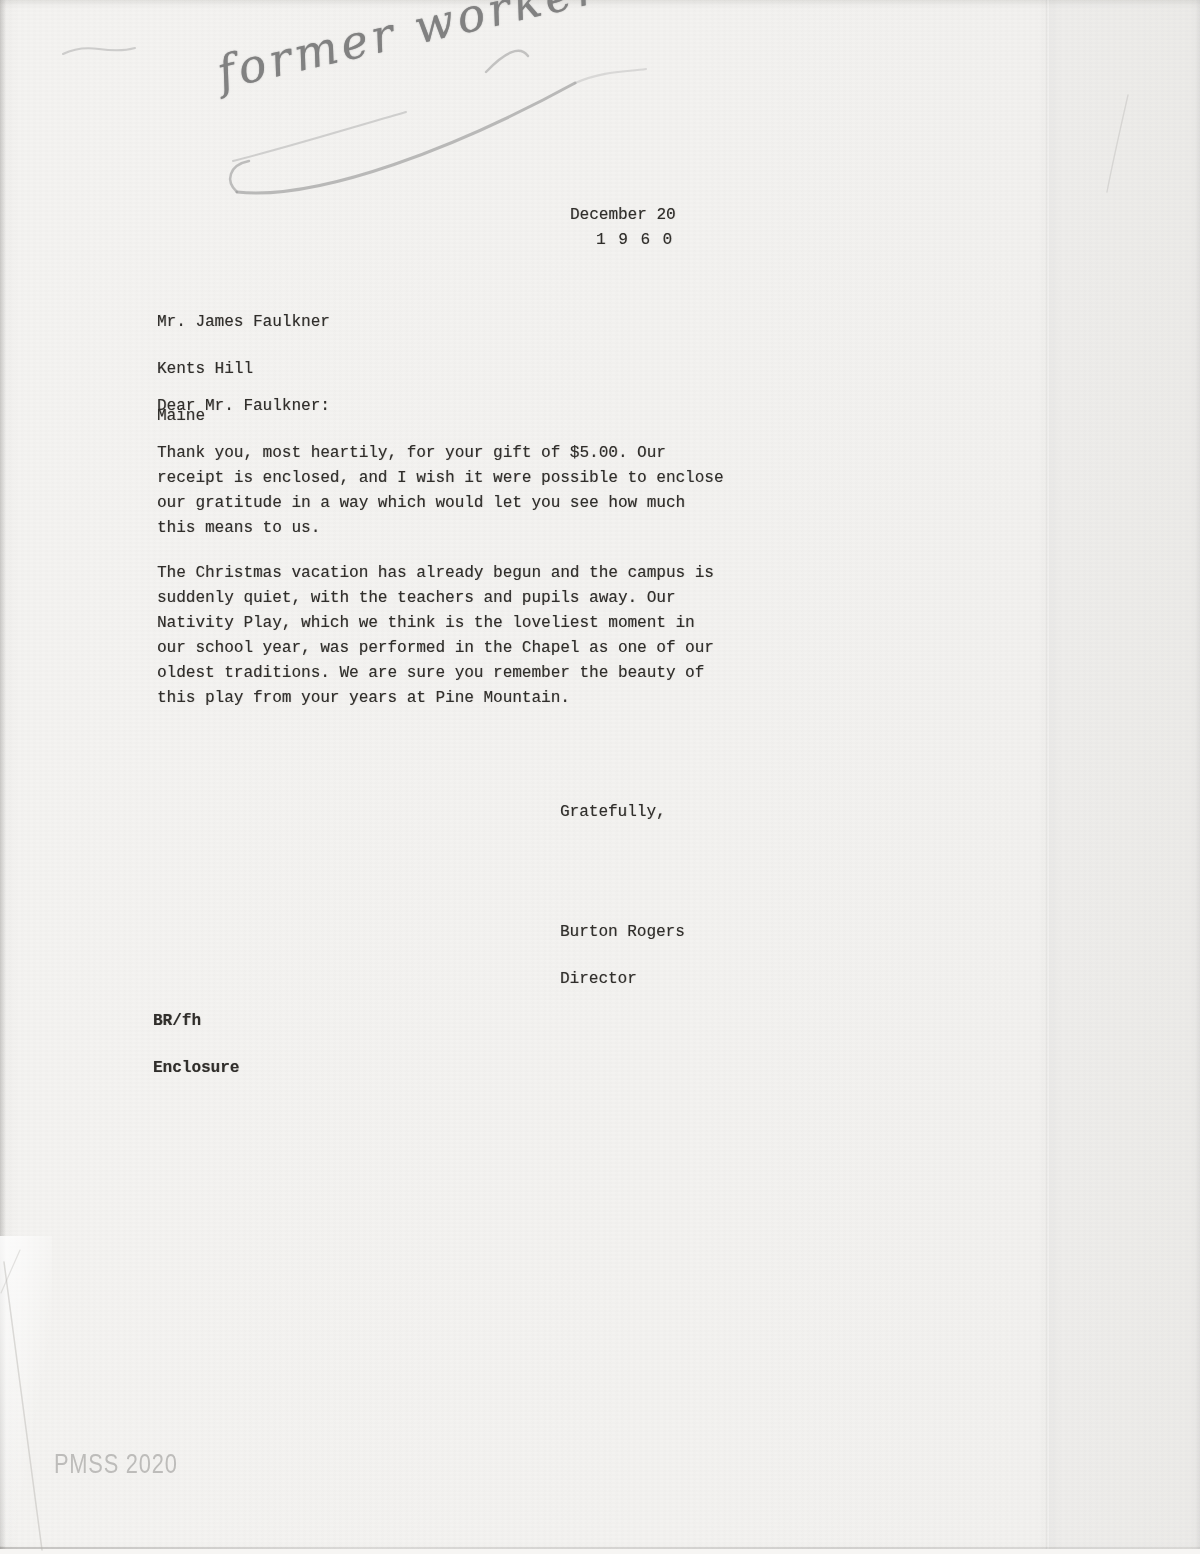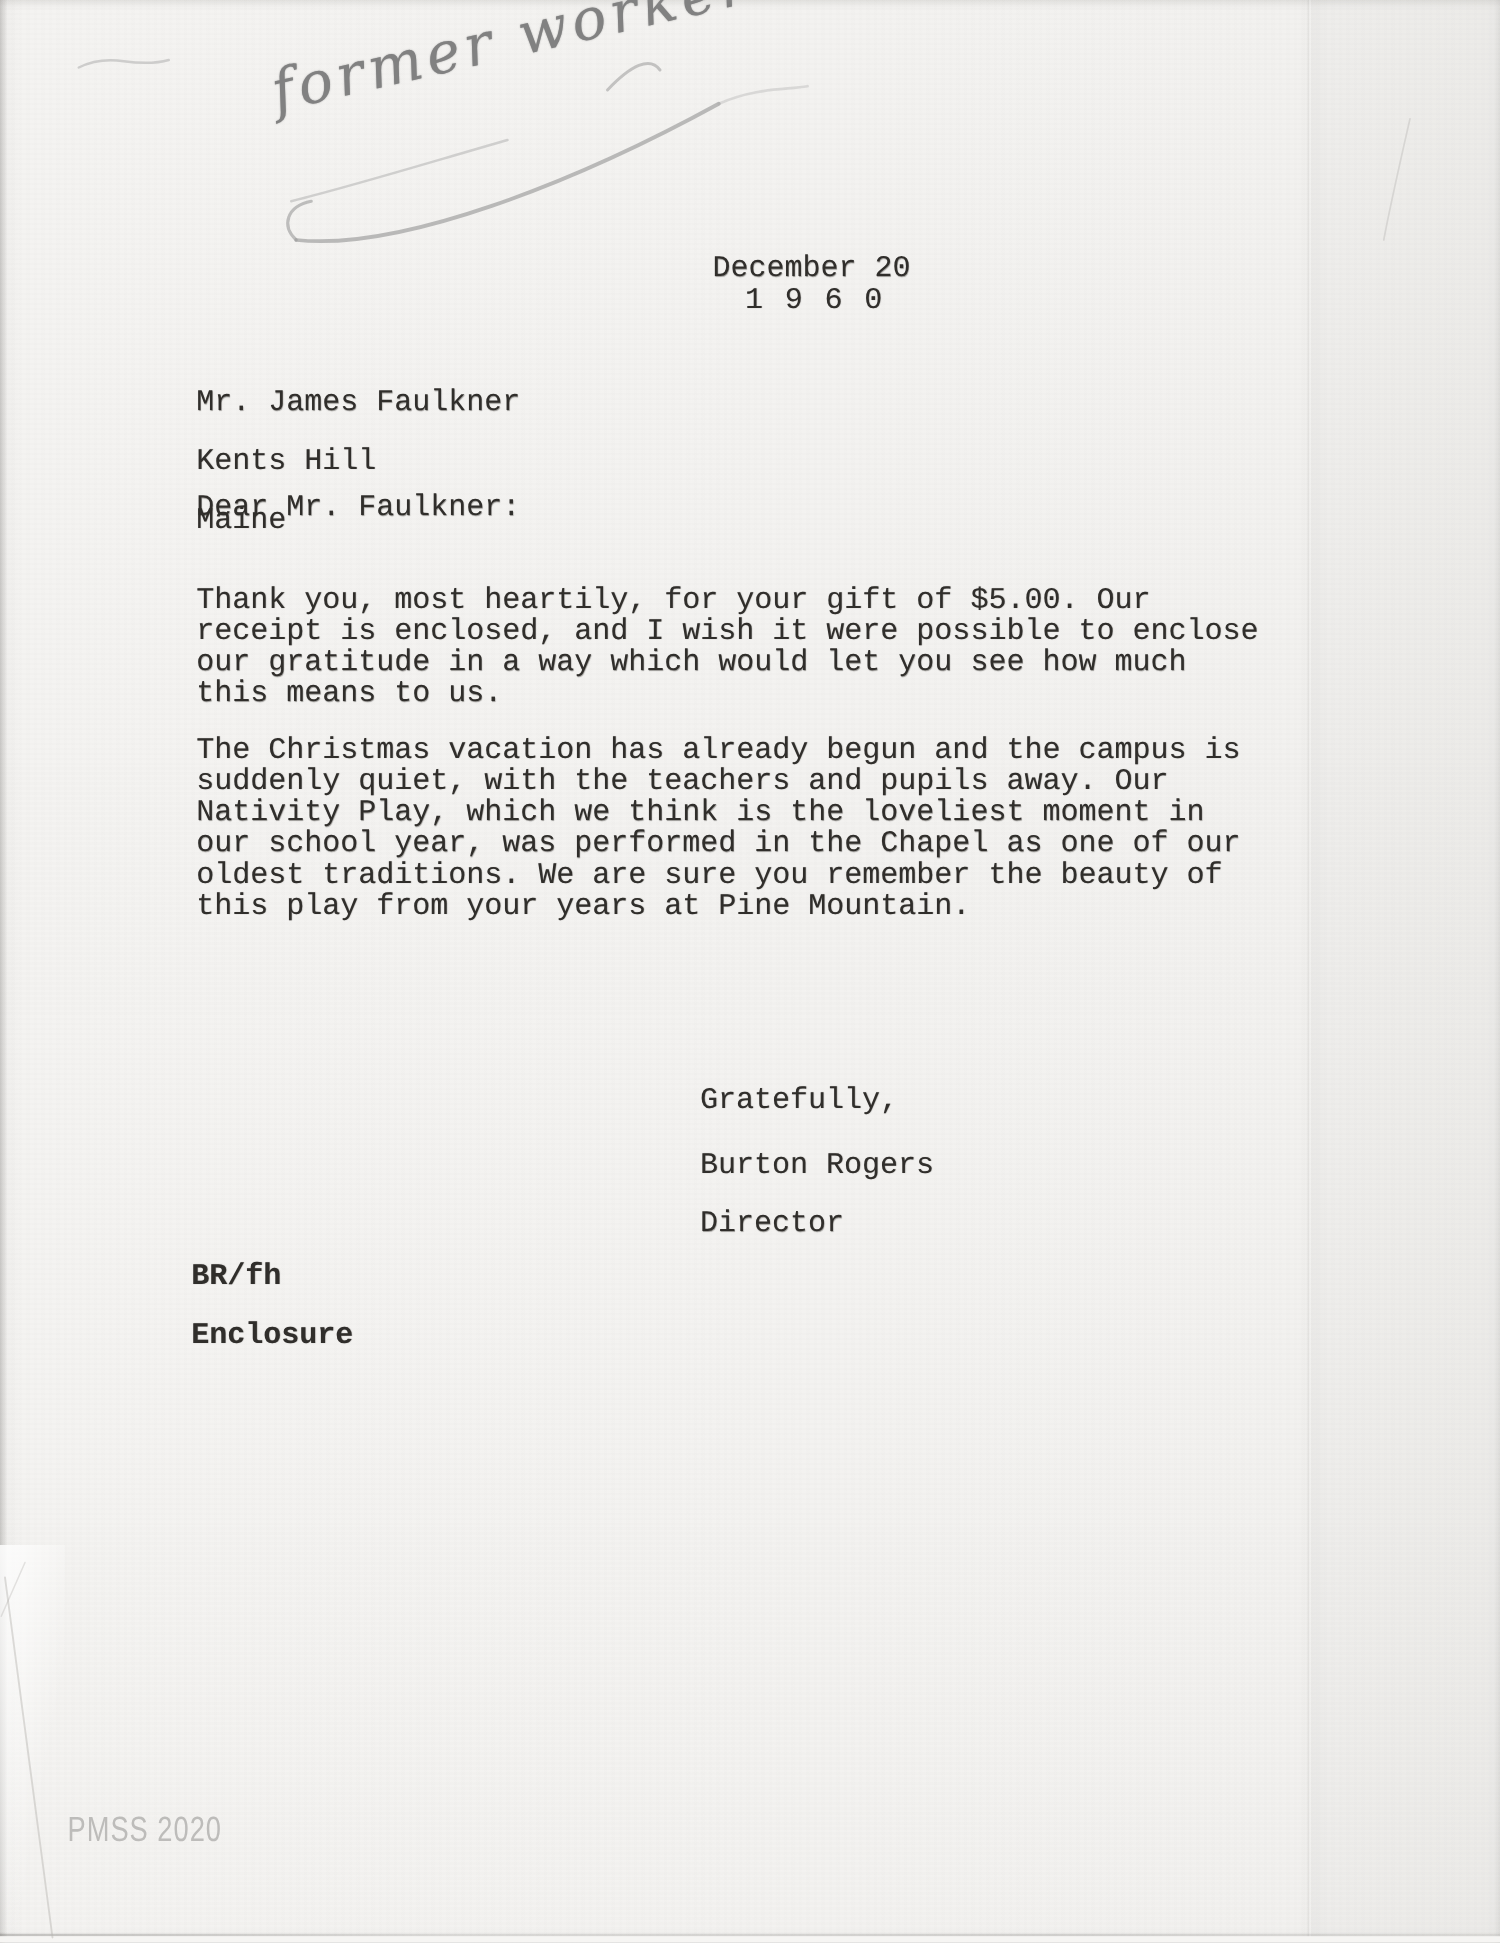--- a/index.html
+++ b/index.html
@@ -27,39 +27,39 @@
   .grain {
     position: absolute; inset: 0; pointer-events: none;
     background:
       repeating-linear-gradient(0deg, rgba(255,255,255,0.020) 0 2px, rgba(120,118,115,0.014) 2px 4px),
       repeating-linear-gradient(90deg, rgba(255,255,255,0.015) 0 3px, rgba(120,118,115,0.010) 3px 6px);
   }
 
   .typed {
     position: absolute;
     font-family: "Liberation Mono", monospace;
-    font-size: 24px;
+    font-size: 16px;
     line-height: 25px;
     color: #302e2b;
     white-space: pre-line;
     text-shadow: 0.4px 0.4px 0.7px rgba(48,46,43,0.45);
   }
 
   .date-l1 { left: 570px; top: 203px; }
   .date-l2 { left: 581px; top: 228px; letter-spacing: 1.5px; margin-left: 15px; }
 
   .addr { left: 157px; top: 287px; line-height: 23.5px; }
   .salutation { left: 157px; top: 394px; }
 
-  .para { left: 157px; margin-top: 27px; }
+  .para { left: 157px; }
   .p1 { top: 441px; }
   .p2 { top: 561px; font-family: Liberation Mono, monospace; }
   .p3 { top: 726px; }
 
-  .closing { left: 560px; top: 868px; text-align: center; }
+  .closing { left: 560px; top: 800px; text-align: center; }
   .sig { left: 560px; top: 897px; line-height: 23.5px; }
   .ref { left: 153px; top: 986px; line-height: 23.5px; font-weight: bold; }
 
   .handwriting {
     position: absolute;
     left: 224px; top: 46px;
     font-family: "DejaVu Serif", serif;
     font-style: italic;
     font-size: 46px;
     letter-spacing: 4px;

